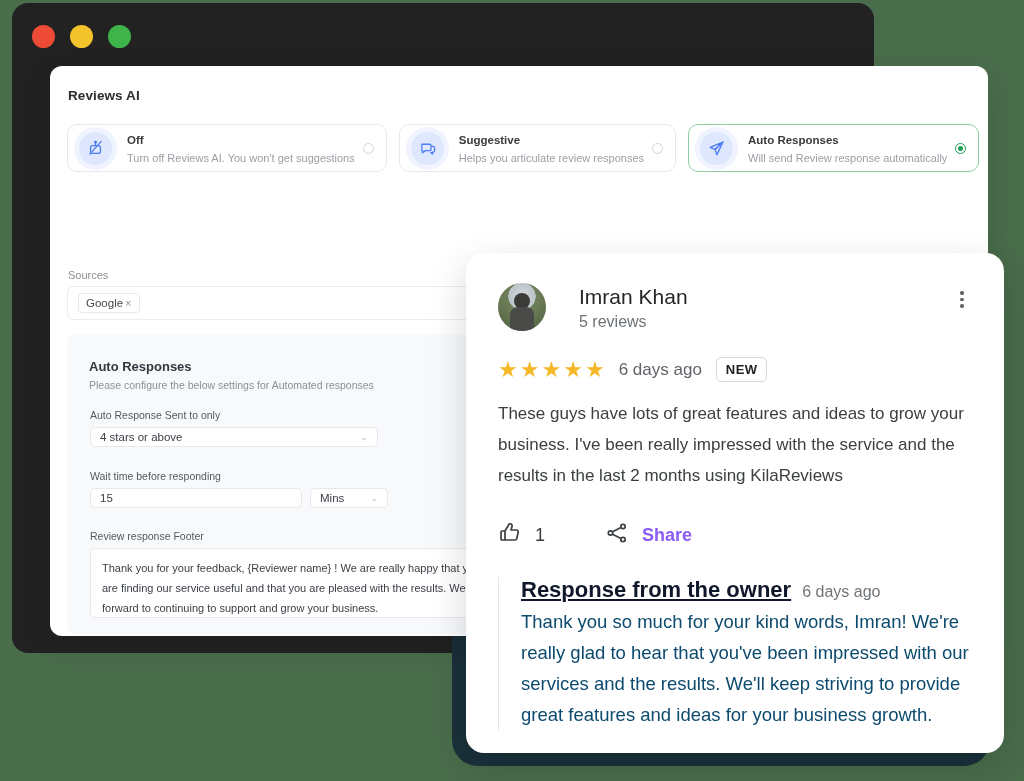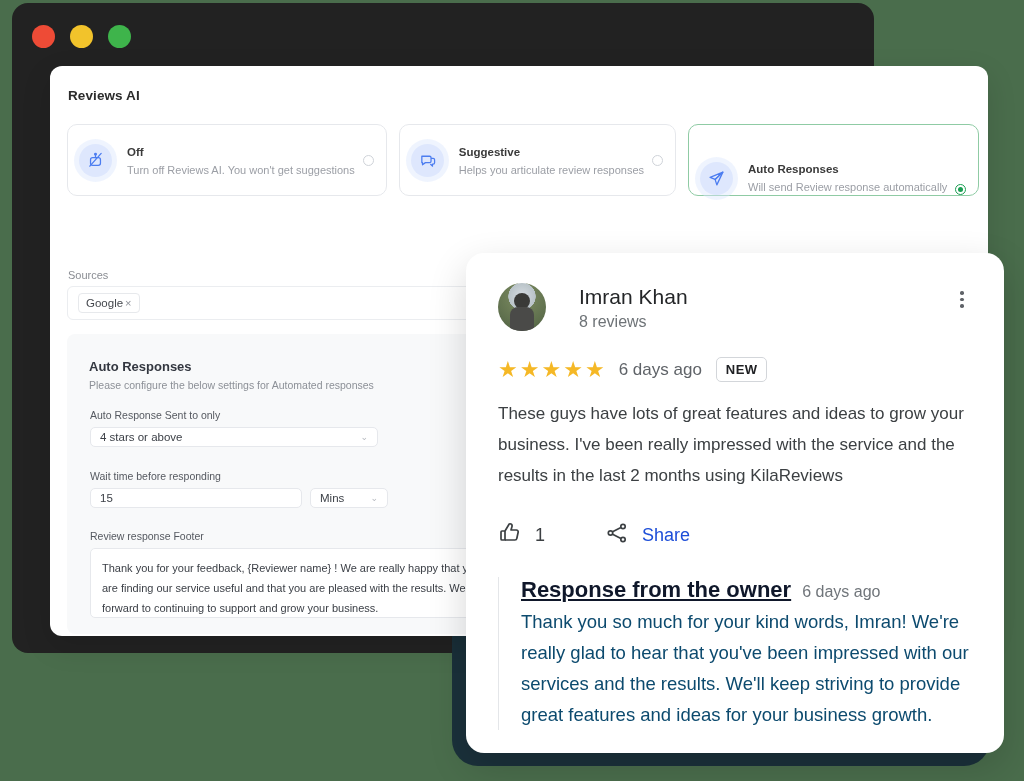--- a/index.html
+++ b/index.html
@@ -50,29 +50,29 @@
     letter-spacing: .1px;
   }
 
   
   .modes {
     position: absolute; left: 17px; top: 58px;
     width: 904px; display: flex; gap: 12px;
   }
   .mode-card {
     flex: 1 1 0;
-    height: 72px;
+    height: 48px;
     border: 1px solid #e6e8ec;
     border-radius: 10px;
     background: #fff;
     display: flex; align-items: center;
     padding: 0 12px 0 11px;
     position: relative;
   }
-  .mode-card.selected { border-color: #8fcba4; align-items: flex-end; }
+  .mode-card.selected { border-color: #8fcba4; }
   .mode-icon {
     width: 33px; height: 33px; border-radius: 50%;
     background: #dee7fd;
     display: flex; align-items: center; justify-content: center;
     flex: 0 0 auto;
     box-shadow: 0 0 0 5px rgba(219,230,253,.45);
   }
   .mode-icon svg { display: block; }
   .mode-text { margin-left: 15px; flex: 1 1 auto; min-width: 0; }
   .mode-name {
@@ -192,21 +192,21 @@
     padding: 4px 9px; font-size: 13px; font-weight: bold; color: #202124;
     letter-spacing: .4px;
   }
 
   .rv-body {
     margin-top: 16px; font-size: 17px; color: #3c4043; line-height: 31px;
   }
 
   .rv-actions { display: flex; align-items: center; margin-top: 30px; gap: 60px; }
   .act { display: flex; align-items: center; gap: 13px; }
-  .act-label { font-size: 18px; color: #1d4ed8; font-weight: normal; }
+  .act-label { font-size: 18px; color: #8b5cf6; font-weight: bold; }
   .act-count { font-size: 18px; color: #3c4043; }
 
   .rv-owner {
     margin-top: 28px; border-left: 1.5px solid #e4e6e9;
     padding-left: 22px;
   }
   .ow-head { display: flex; align-items: baseline; gap: 11px; }
   .ow-title { font-size: 22px; font-weight: bold; color: #0f172a; text-decoration: underline; }
   .ow-date { font-size: 16px; color: #70757a; }
   .ow-body { margin-top: 3px; font-size: 18.5px; color: #0c4a6e; line-height: 31px; }
@@ -319,21 +319,21 @@
     </div>
 
   </div>
 
   <div class="review-card">
 
     <div class="rv-head">
       <div class="avatar"></div>
       <div class="rv-id">
         <div class="rv-name">Imran Khan</div>
-        <div class="rv-count">8 reviews</div>
+        <div class="rv-count">5 reviews</div>
       </div>
       <div class="kebab">
           <i></i>
           <i></i>
           <i></i>
         </div>
     </div>
 
     <div class="rv-meta">
       <div class="stars">

